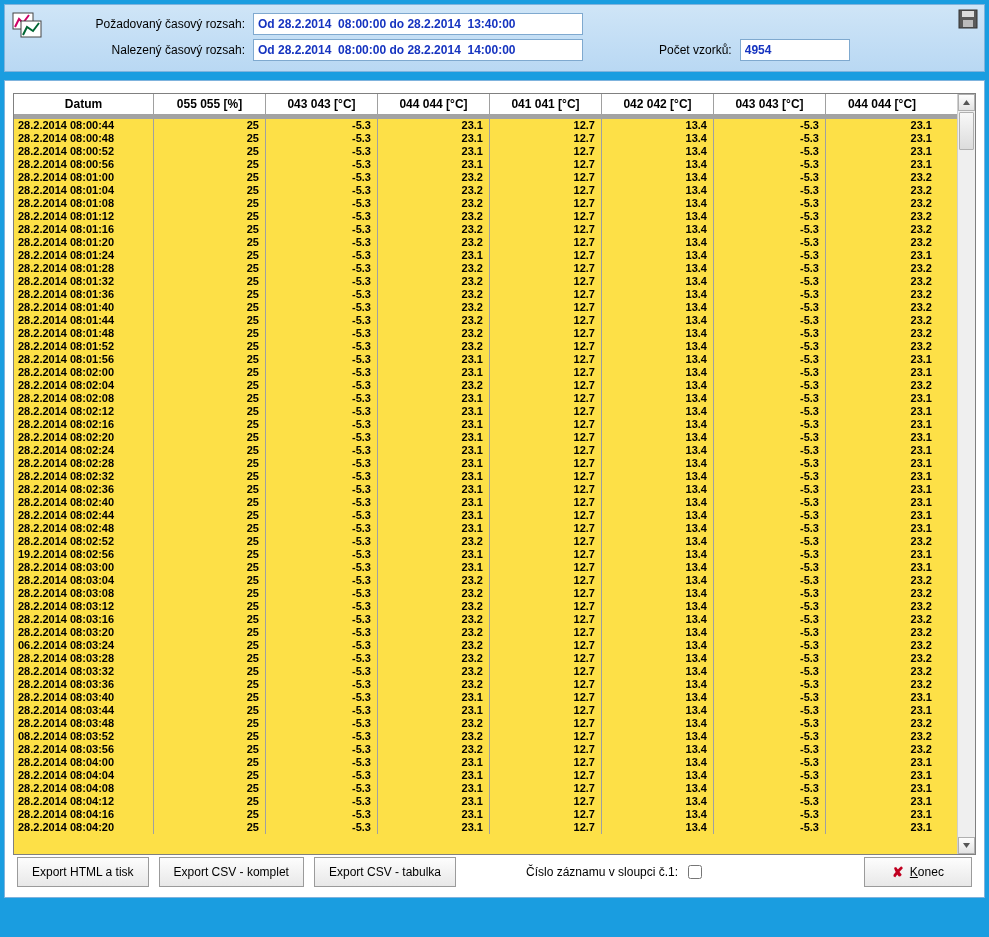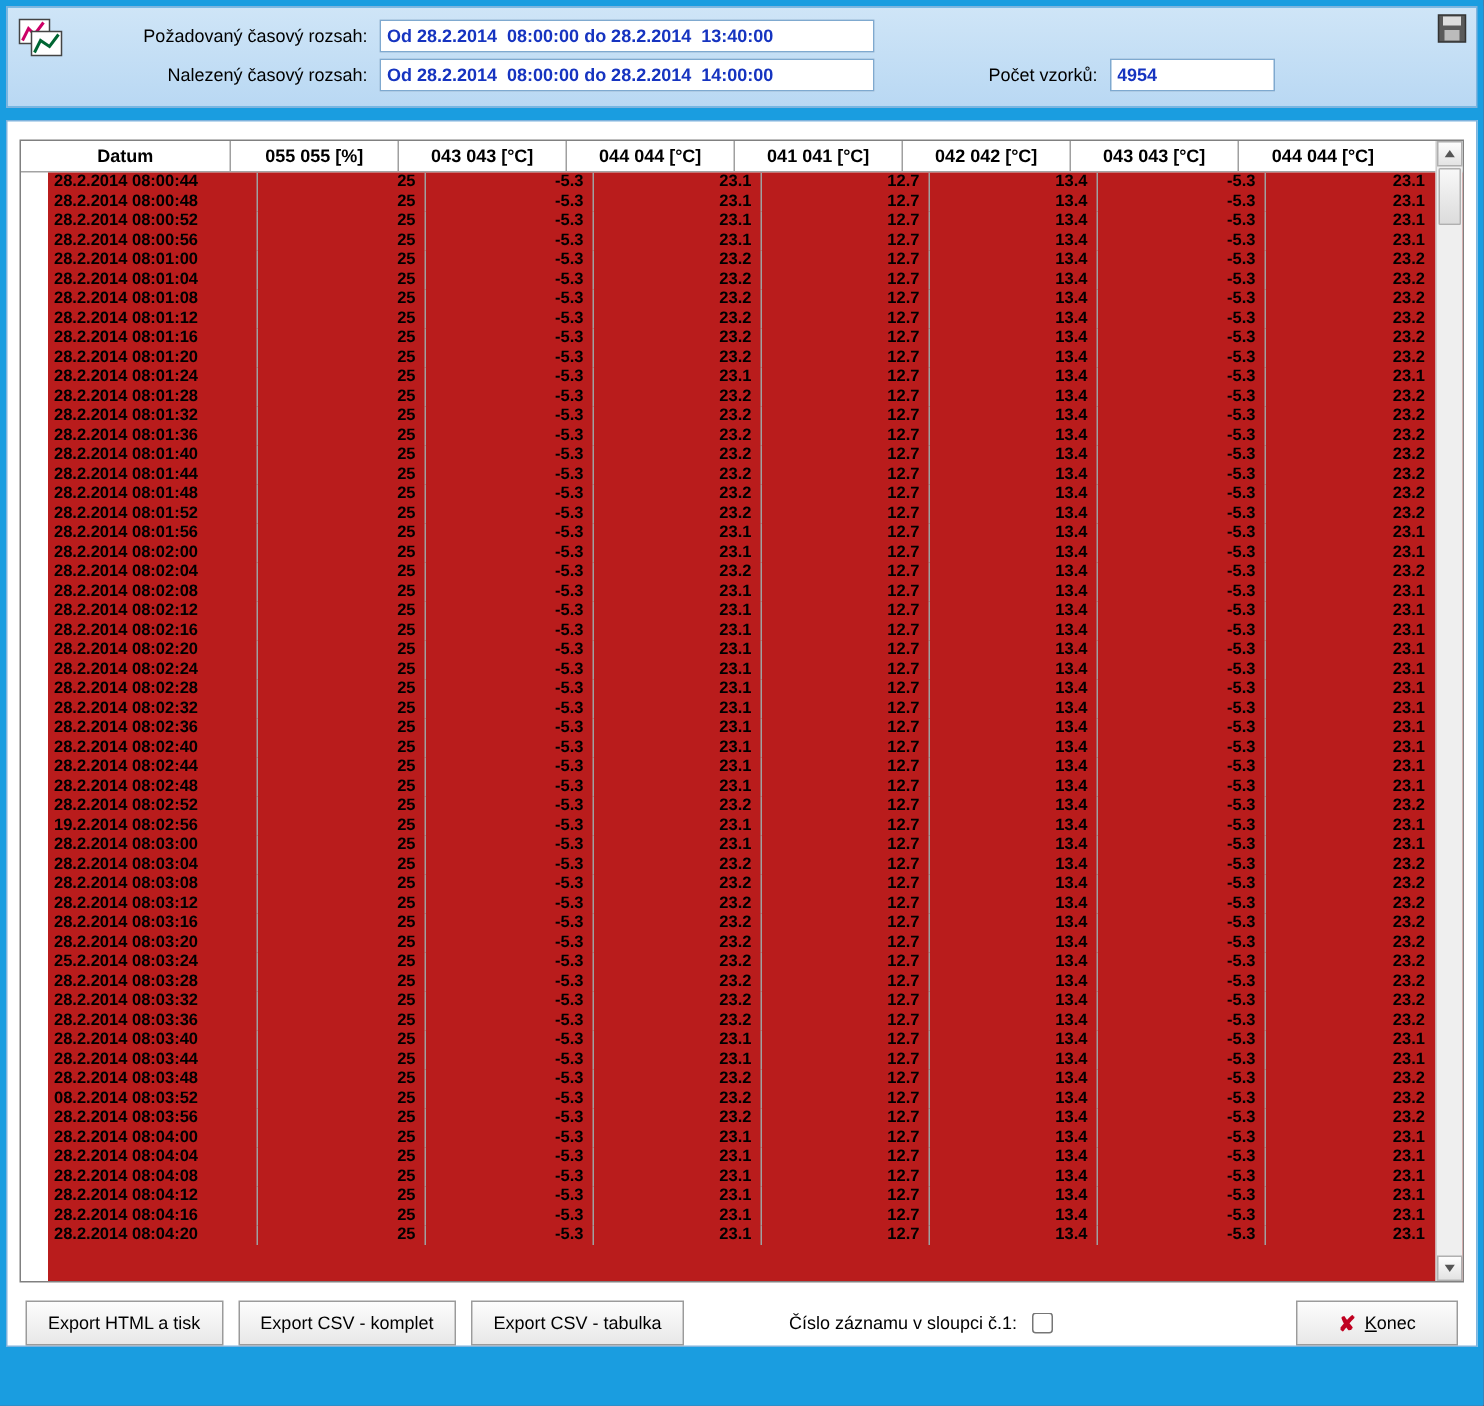--- a/index.html
+++ b/index.html
@@ -89,39 +89,38 @@
     position: relative;
     border: 1px solid #808080;
     background: #fff;
     height: 760px;
     display: flex;
     flex-direction: column;
   }
   .grid-header-row {
     display: flex;
     flex: 0 0 auto;
-    border-bottom: 1px solid #a3a3a3;
+    border-bottom: 5px solid #a3a3a3;
   }
   .gh-cell {
     background: #fff;
     border-right: 1px solid #a0a0a0;
     font-weight: bold;
     text-align: center;
     padding: 3px 4px;
     box-sizing: border-box;
     font-size: 12px;
     white-space: nowrap;
     overflow: hidden;
   }
   .grid-body {
     flex: 1 1 auto;
     overflow: hidden;
     position: relative;
-    background: #b91c1c;
-    margin-left: 18px;
+    background: #fde047;
   }
   .grid-rows {
     position: absolute;
     inset: 0;
   }
   .g-row {
     display: flex;
     height: 13px;
     line-height: 13px;
   }
@@ -173,21 +172,21 @@
     height: 36px;
     background: linear-gradient(#f8f8f8,#dcdcdc);
     border: 1px solid #b0b0b0;
     border-radius: 1px;
   }
 
   .bottom-bar {
     position: absolute;
     left: 12px;
     right: 12px;
-    bottom: 0;
+    bottom: 10px;
     display: flex;
     align-items: center;
   }
   .btn {
     height: 30px;
     background: linear-gradient(#fdfdfd,#e8e8e8);
     border: 1px solid #9b9b9b;
     font-family: inherit;
     font-size: 12px;
     padding: 0 14px;
@@ -661,21 +660,21 @@
               <div class="g-cell datum col0">28.2.2014  08:03:20</div>
               <div class="g-cell num col1">25</div>
               <div class="g-cell num col2">-5.3</div>
               <div class="g-cell num col3">23.2</div>
               <div class="g-cell num col4">12.7</div>
               <div class="g-cell num col5">13.4</div>
               <div class="g-cell num col6">-5.3</div>
               <div class="g-cell num col7">23.2</div>
             </div>
             <div class="g-row">
-              <div class="g-cell datum col0">25.2.2014  08:03:24</div>
+              <div class="g-cell datum col0">06.2.2014  08:03:24</div>
               <div class="g-cell num col1">25</div>
               <div class="g-cell num col2">-5.3</div>
               <div class="g-cell num col3">23.2</div>
               <div class="g-cell num col4">12.7</div>
               <div class="g-cell num col5">13.4</div>
               <div class="g-cell num col6">-5.3</div>
               <div class="g-cell num col7">23.2</div>
             </div>
             <div class="g-row">
               <div class="g-cell datum col0">28.2.2014  08:03:28</div>

